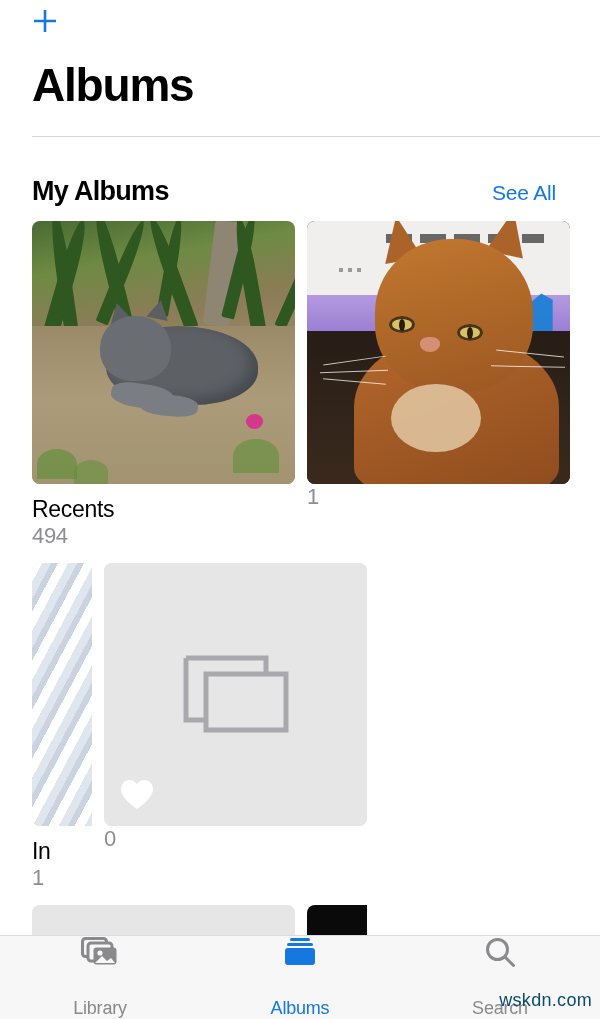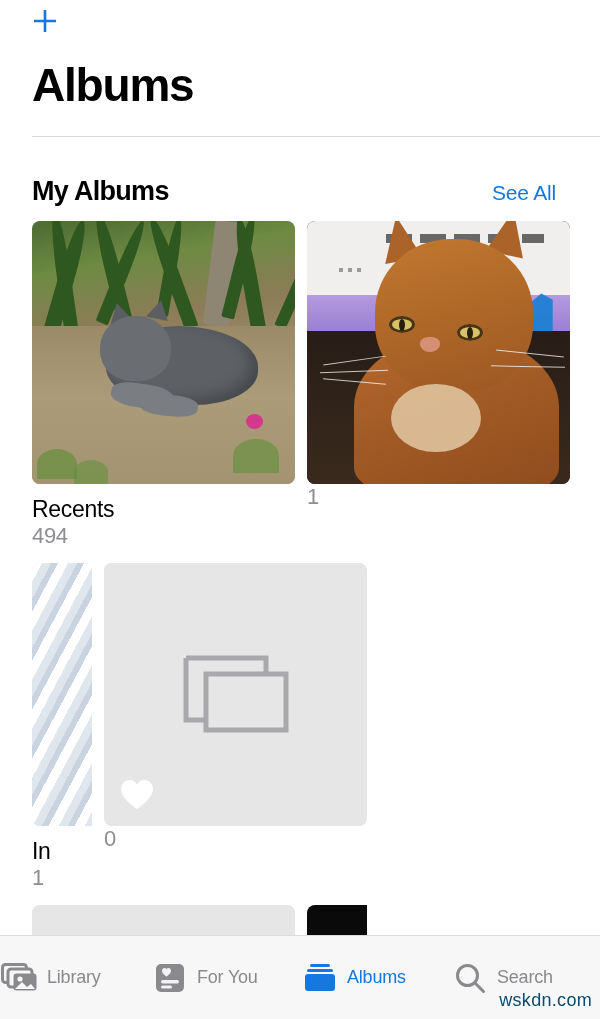--- a/index.html
+++ b/index.html
@@ -193,22 +193,22 @@
   
   .blackimg { background:#0a0a0a; }
 
   
   .tabbar {
     position:absolute; left:0; bottom:0; width:600px; height:84px;
     background:#f7f7f7; border-top:1px solid #dcdcdc;
     display:flex;
   }
   .tab {
-    flex:1; display:flex; flex-direction:row;
-    align-items:center; justify-content:flex-start; gap:7px;
+    flex:1; display:flex; flex-direction:column;
+    align-items:center; justify-content:space-between; gap:7px;
     cursor:pointer;
   }
   .tab-label { font-size:18px; color:#8a8a8e; letter-spacing:-0.2px; }
   .tab.active .tab-label { color:#1577e0; }
   .tab-ico { width:40px; height:32px; display:flex; align-items:center; justify-content:center; }
 
   .watermark {
     position:absolute; right:8px; bottom:8px;
     font-size:18px; color:#0c4a6e; letter-spacing:0.3px;
     pointer-events:none;
@@ -356,31 +356,20 @@
           <rect x="1.5" y="1.5" width="24" height="18" rx="3" fill="none" stroke="#8a8a8e" stroke-width="3"></rect>
           <rect x="7" y="6" width="24" height="18" rx="3" fill="#f7f7f7" stroke="#8a8a8e" stroke-width="3"></rect>
           <rect x="12.5" y="10.5" width="23" height="17" rx="3" fill="#8a8a8e"></rect>
           <circle cx="19" cy="16" r="2.6" fill="#f7f7f7"></circle>
           <path d="M14 26 L21 19 L26 24 L30 21 L34 26 Z" fill="#f7f7f7"></path>
         </svg>
       </div>
       <div class="tab-label">Library</div>
     </div>
 
-    <div class="tab">
-      <div class="tab-ico">
-        <svg width="30" height="30" viewBox="0 0 30 30">
-          <rect x="1" y="1" width="28" height="28" rx="5" fill="#8a8a8e"></rect>
-          <path d="M11.5 13.5 C11.5 13.5 7 10.6 7 7.9 C7 6.3 8.1 5 9.5 5 C10.4 5 11.1 5.5 11.5 6.2 C11.9 5.5 12.6 5 13.5 5 C14.9 5 16 6.3 16 7.9 C16 10.6 11.5 13.5 11.5 13.5 Z" fill="#f2f2f2"></path>
-          <rect x="6" y="17" width="18" height="3.4" rx="1.7" fill="#f2f2f2"></rect>
-          <rect x="6" y="22.4" width="11" height="3.2" rx="1.6" fill="#f2f2f2"></rect>
-        </svg>
-      </div>
-      <div class="tab-label">For You</div>
-    </div>
 
     <div class="tab active">
       <div class="tab-ico">
         <svg width="34" height="30" viewBox="0 0 34 30">
           <rect x="7" y="1" width="20" height="3" rx="1.5" fill="#1577e0"></rect>
           <rect x="4" y="6" width="26" height="3" rx="1.5" fill="#1577e0"></rect>
           <rect x="2" y="11" width="30" height="17" rx="3" fill="#1577e0"></rect>
         </svg>
       </div>
       <div class="tab-label">Albums</div>

